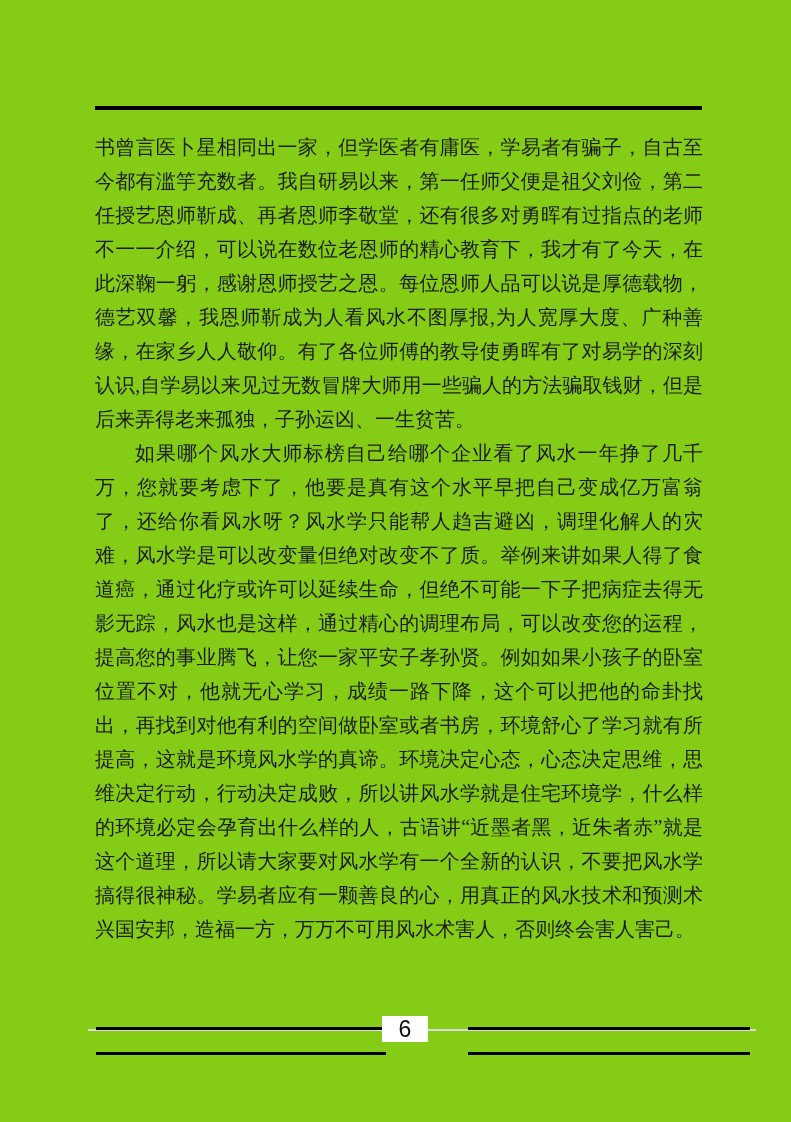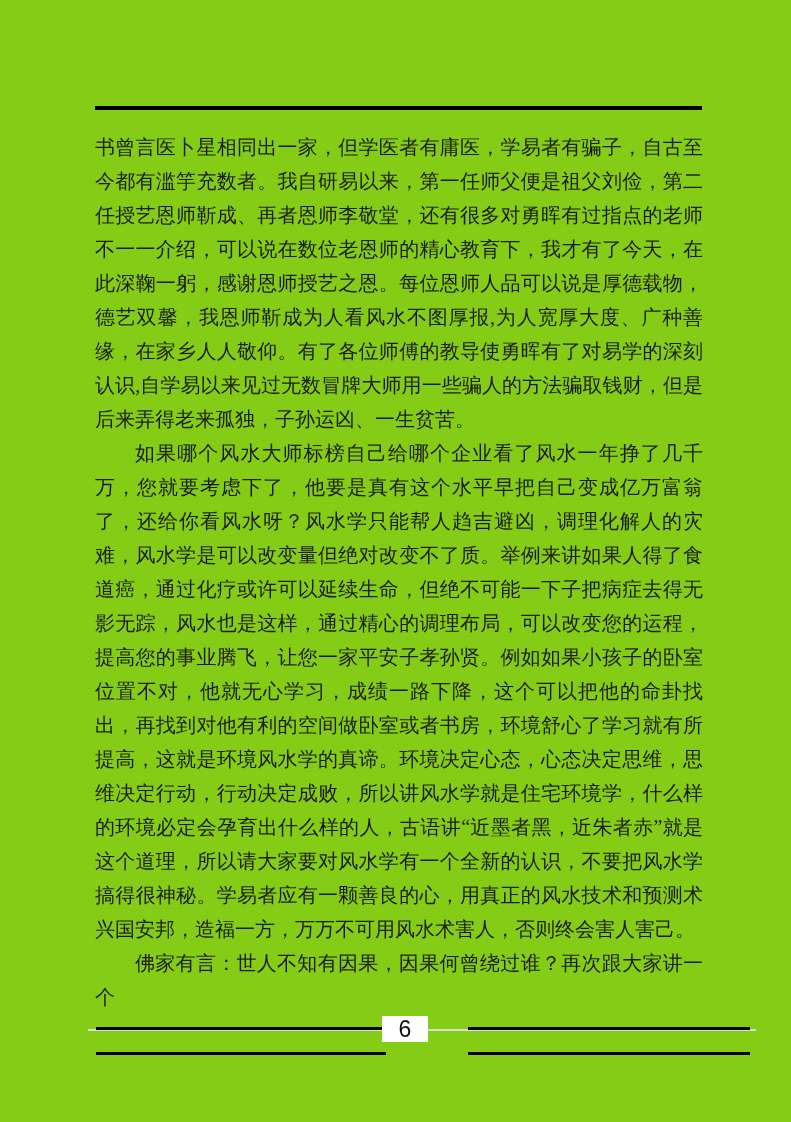--- a/index.html
+++ b/index.html
@@ -78,21 +78,20 @@
 <body>
 
 <div class="page">
 
   <div class="top-rule"></div>
 
   <div class="body-text">
 
   <p class="para">书曾言医卜星相同出一家，但学医者有庸医，学易者有骗子，自古至今都有滥竽充数者。我自研易以来，第一任师父便是祖父刘俭，第二任授艺恩师靳成、再者恩师李敬堂，还有很多对勇晖有过指点的老师不一一介绍，可以说在数位老恩师的精心教育下，我才有了今天，在此深鞠一躬，感谢恩师授艺之恩。每位恩师人品可以说是厚德载物，德艺双馨，我恩师靳成为人看风水不图厚报,为人宽厚大度、广种善缘，在家乡人人敬仰。有了各位师傅的教导使勇晖有了对易学的深刻认识,自学易以来见过无数冒牌大师用一些骗人的方法骗取钱财，但是后来弄得老来孤独，子孙运凶、一生贫苦。</p>
       <p class="para indent">如果哪个风水大师标榜自己给哪个企业看了风水一年挣了几千万，您就要考虑下了，他要是真有这个水平早把自己变成亿万富翁了，还给你看风水呀？风水学只能帮人趋吉避凶，调理化解人的灾难，风水学是可以改变量但绝对改变不了质。举例来讲如果人得了食道癌，通过化疗或许可以延续生命，但绝不可能一下子把病症去得无影无踪，风水也是这样，通过精心的调理布局，可以改变您的运程，提高您的事业腾飞，让您一家平安子孝孙贤。例如如果小孩子的卧室位置不对，他就无心学习，成绩一路下降，这个可以把他的命卦找出，再找到对他有利的空间做卧室或者书房，环境舒心了学习就有所提高，这就是环境风水学的真谛。环境决定心态，心态决定思维，思维决定行动，行动决定成败，所以讲风水学就是住宅环境学，什么样的环境必定会孕育出什么样的人，古语讲“近墨者黑，近朱者赤”就是这个道理，所以请大家要对风水学有一个全新的认识，不要把风水学搞得很神秘。学易者应有一颗善良的心，用真正的风水技术和预测术兴国安邦，造福一方，万万不可用风水术害人，否则终会害人害己。</p>
-      <p class="para indent">佛家有言：世人不知有因果，因果何曾绕过谁？再次跟大家讲一个</p>
     </div>
 
   <div class="footer-thin-rule"></div>
   <div class="footer-bar bar-left-top"></div>
   <div class="footer-bar bar-left-bottom"></div>
   <div class="footer-bar bar-right-top"></div>
   <div class="footer-bar bar-right-bottom"></div>
 
   <div class="page-number">6</div>
 

